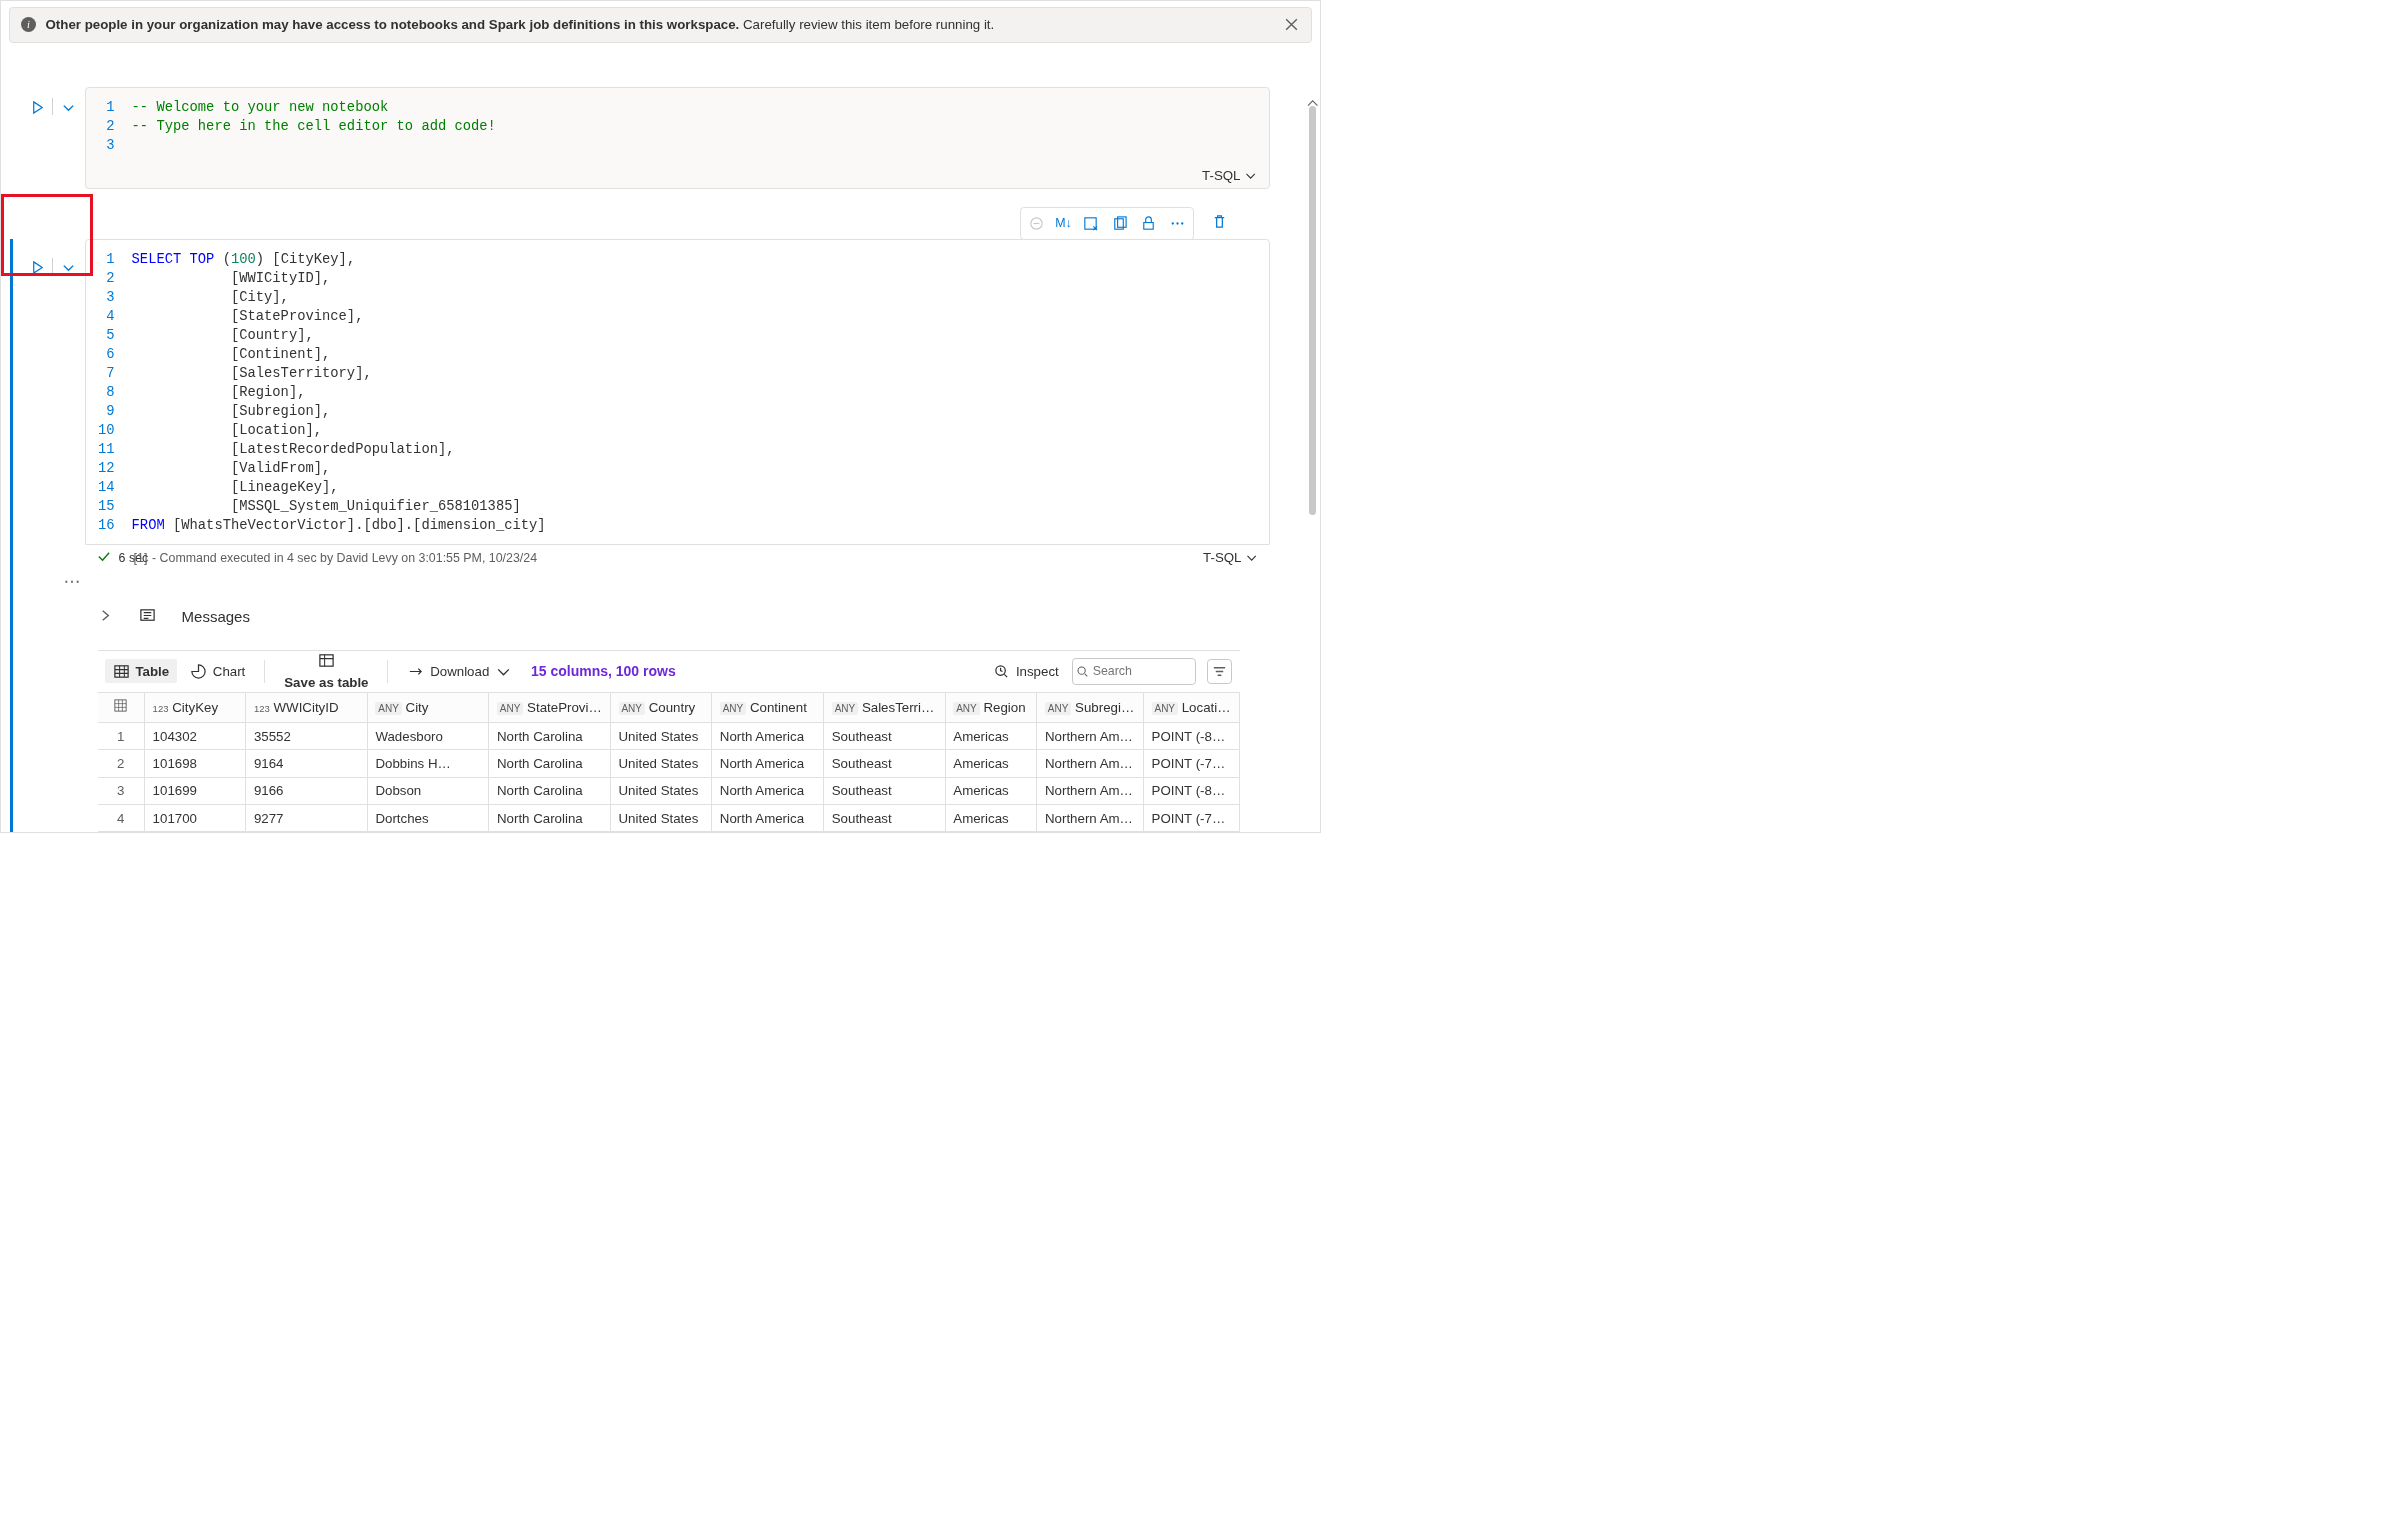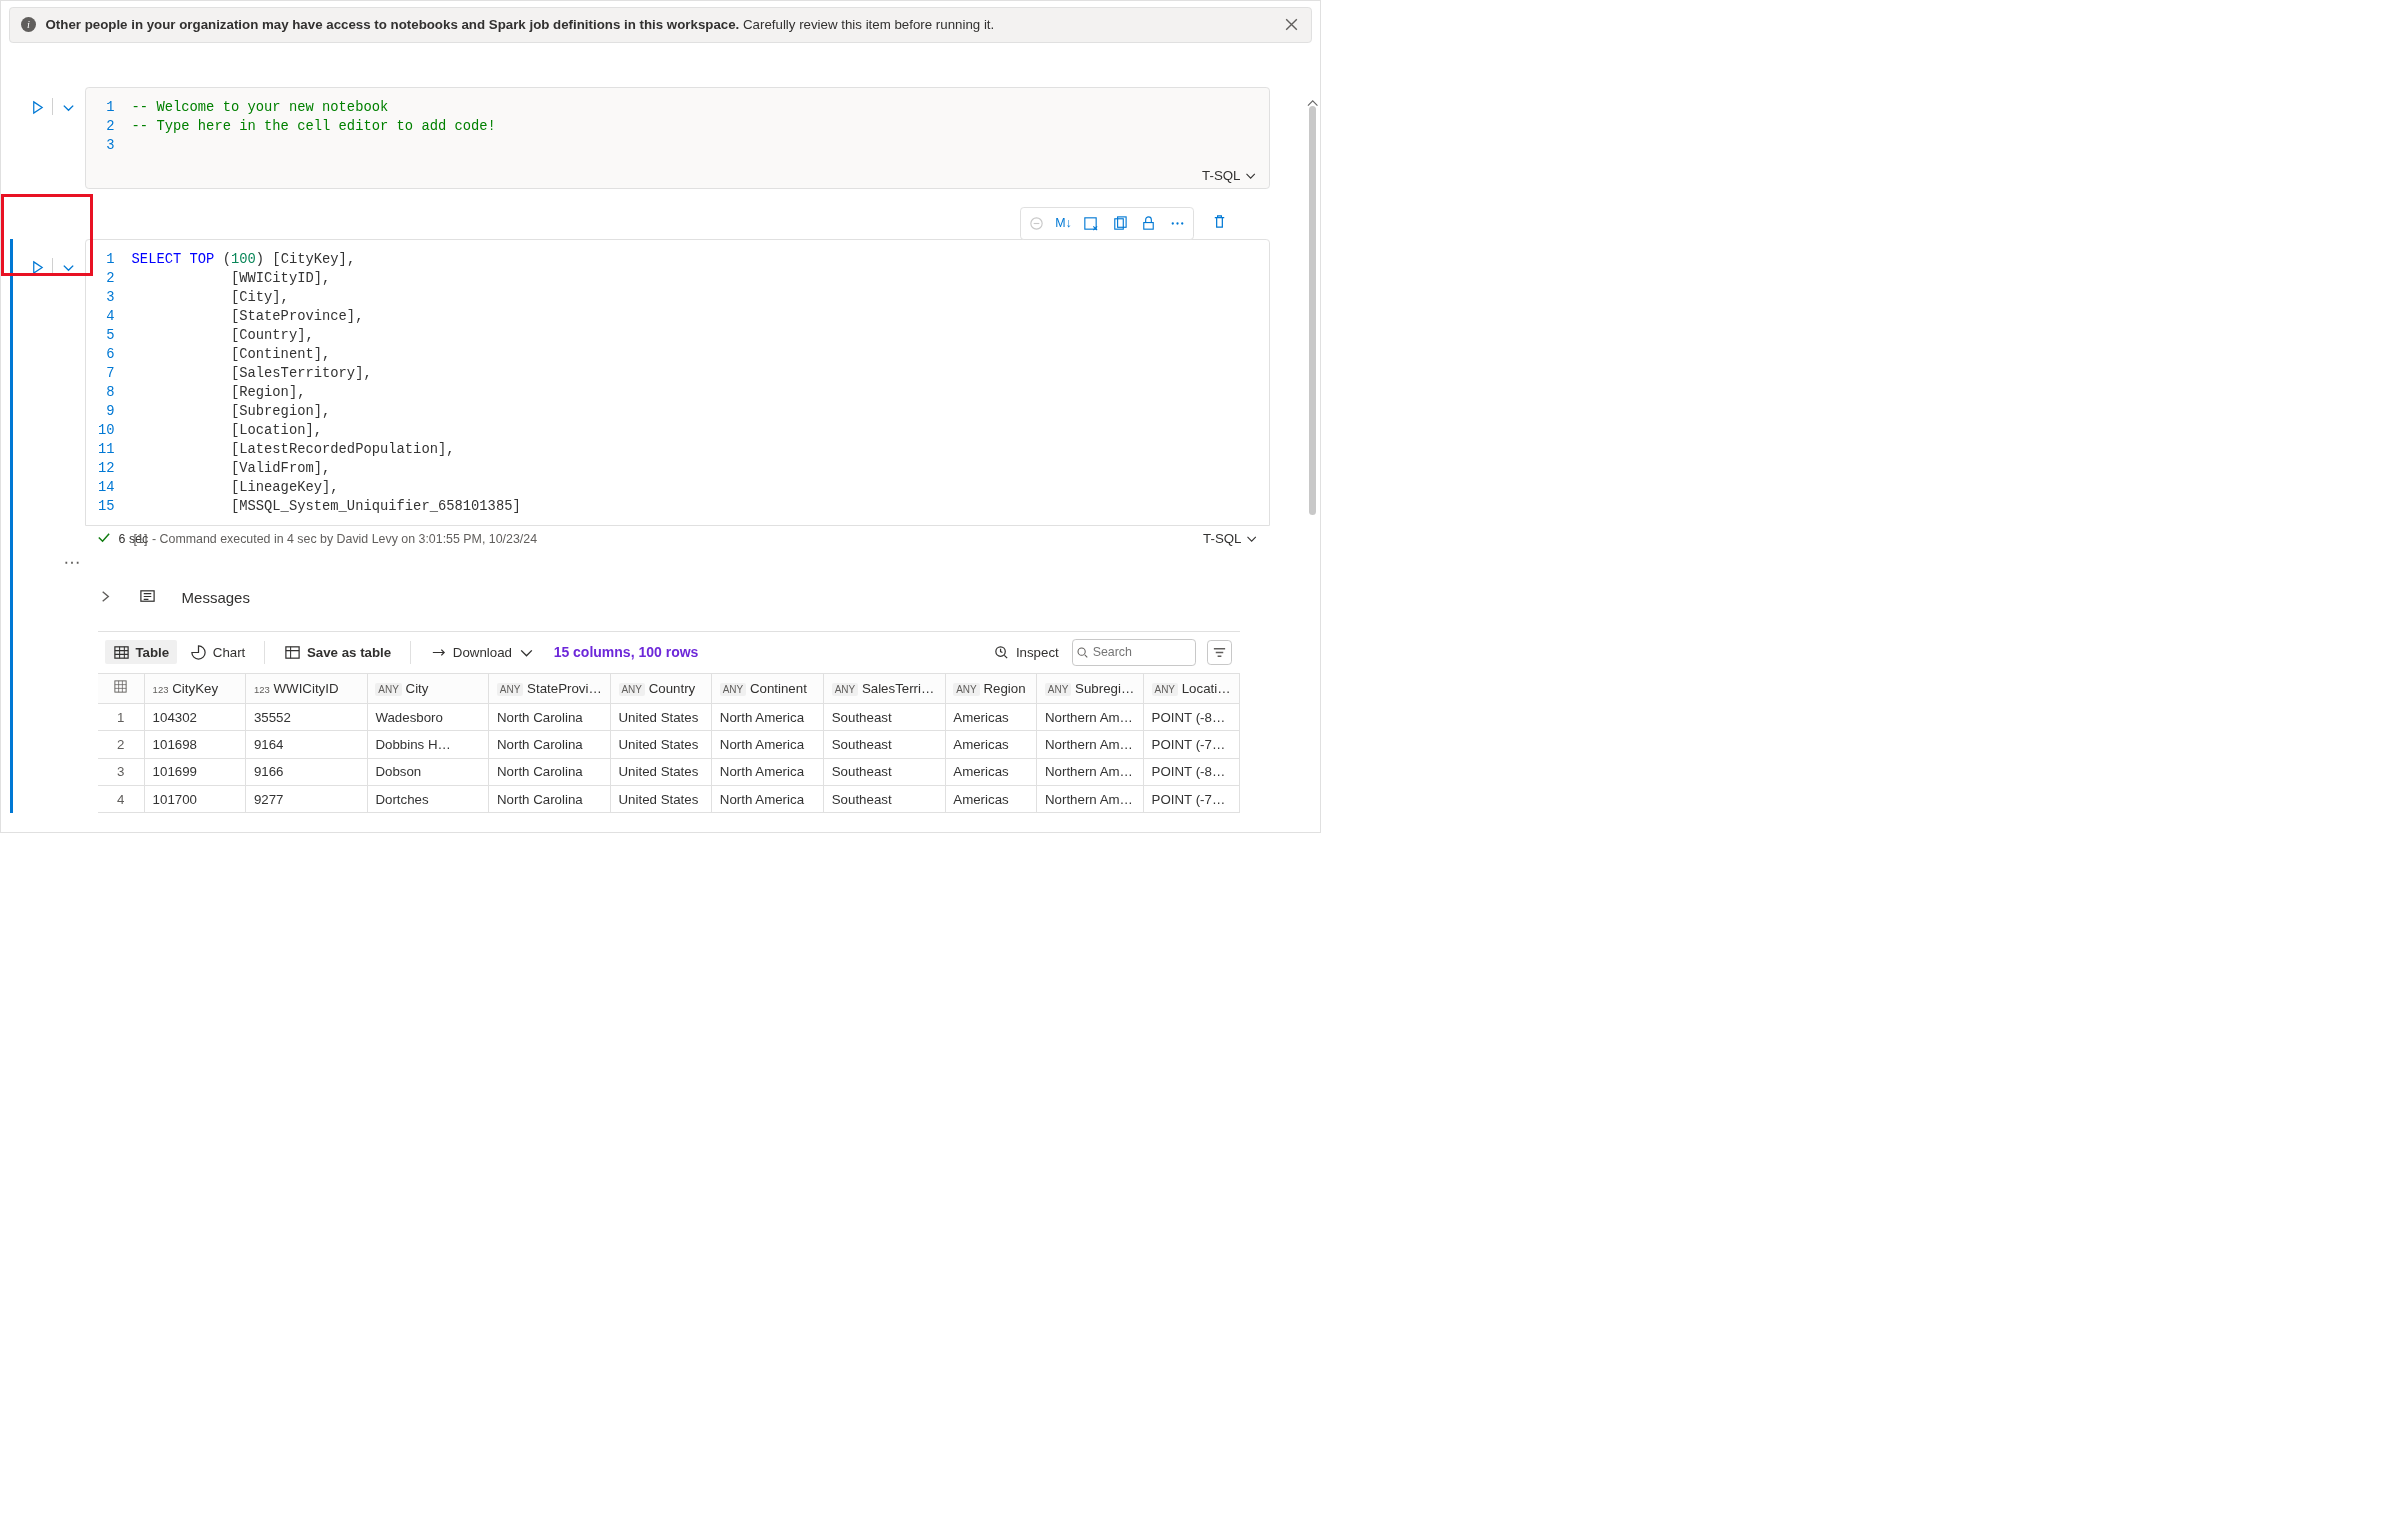--- a/index.html
+++ b/index.html
@@ -536,20 +536,24 @@
               <span class="code-text">            [ValidFrom],</span>
             </div>
             <div class="code-line">
               <span class="ln">14</span>
               <span class="code-text">            [LineageKey],</span>
             </div>
             <div class="code-line">
               <span class="ln">15</span>
               <span class="code-text">            [MSSQL_System_Uniquifier_658101385]</span>
             </div>
+            <div class="code-line">
+              <span class="ln">16</span>
+              <span class="code-text"><span class="tok-keyword">FROM</span> [WhatsTheVectorVictor].[dbo].[dimension_city]</span>
+            </div>
           </div>
       </div>
 
       <div class="status-row" style="position:relative;">
         <span class="exec-idx">[1]</span>
         <span class="check">
           <svg viewBox="0 0 16 16">
               <path d="M3 8 L7 12 L14 4" stroke="currentColor" stroke-width="1.6" fill="none"></path>
             </svg>
         </span>
@@ -590,21 +594,21 @@
               </svg>
             <span>Table</span>
           </div>
           <div class="rt-btn">
             <svg viewBox="0 0 18 18">
                 <path d="M9 2 a7 7 0 1 1 -7 7 h7 Z" stroke="currentColor" fill="none" stroke-width="1.3"></path>
               </svg>
             <span>Chart</span>
           </div>
           <div class="rt-sep"></div>
-          <div class="rt-btn" style="font-weight:600;">
+          <div class="rt-btn" style="font-weight:600;flex-direction:column;">
             <svg viewBox="0 0 18 18">
                 <rect x="2" y="3" width="14" height="12" stroke="currentColor" fill="none" stroke-width="1.3"></rect>
                 <path d="M2 7h14M7 3v12" stroke="currentColor" stroke-width="1.1"></path>
               </svg>
             <span>Save as table</span>
           </div>
           <div class="rt-sep"></div>
           <div class="rt-btn">
             <svg viewBox="0 0 18 18">
                 <path d="M3 9h12M12 6l3 3-3 3" stroke="currentColor" fill="none" stroke-width="1.3"></path>

